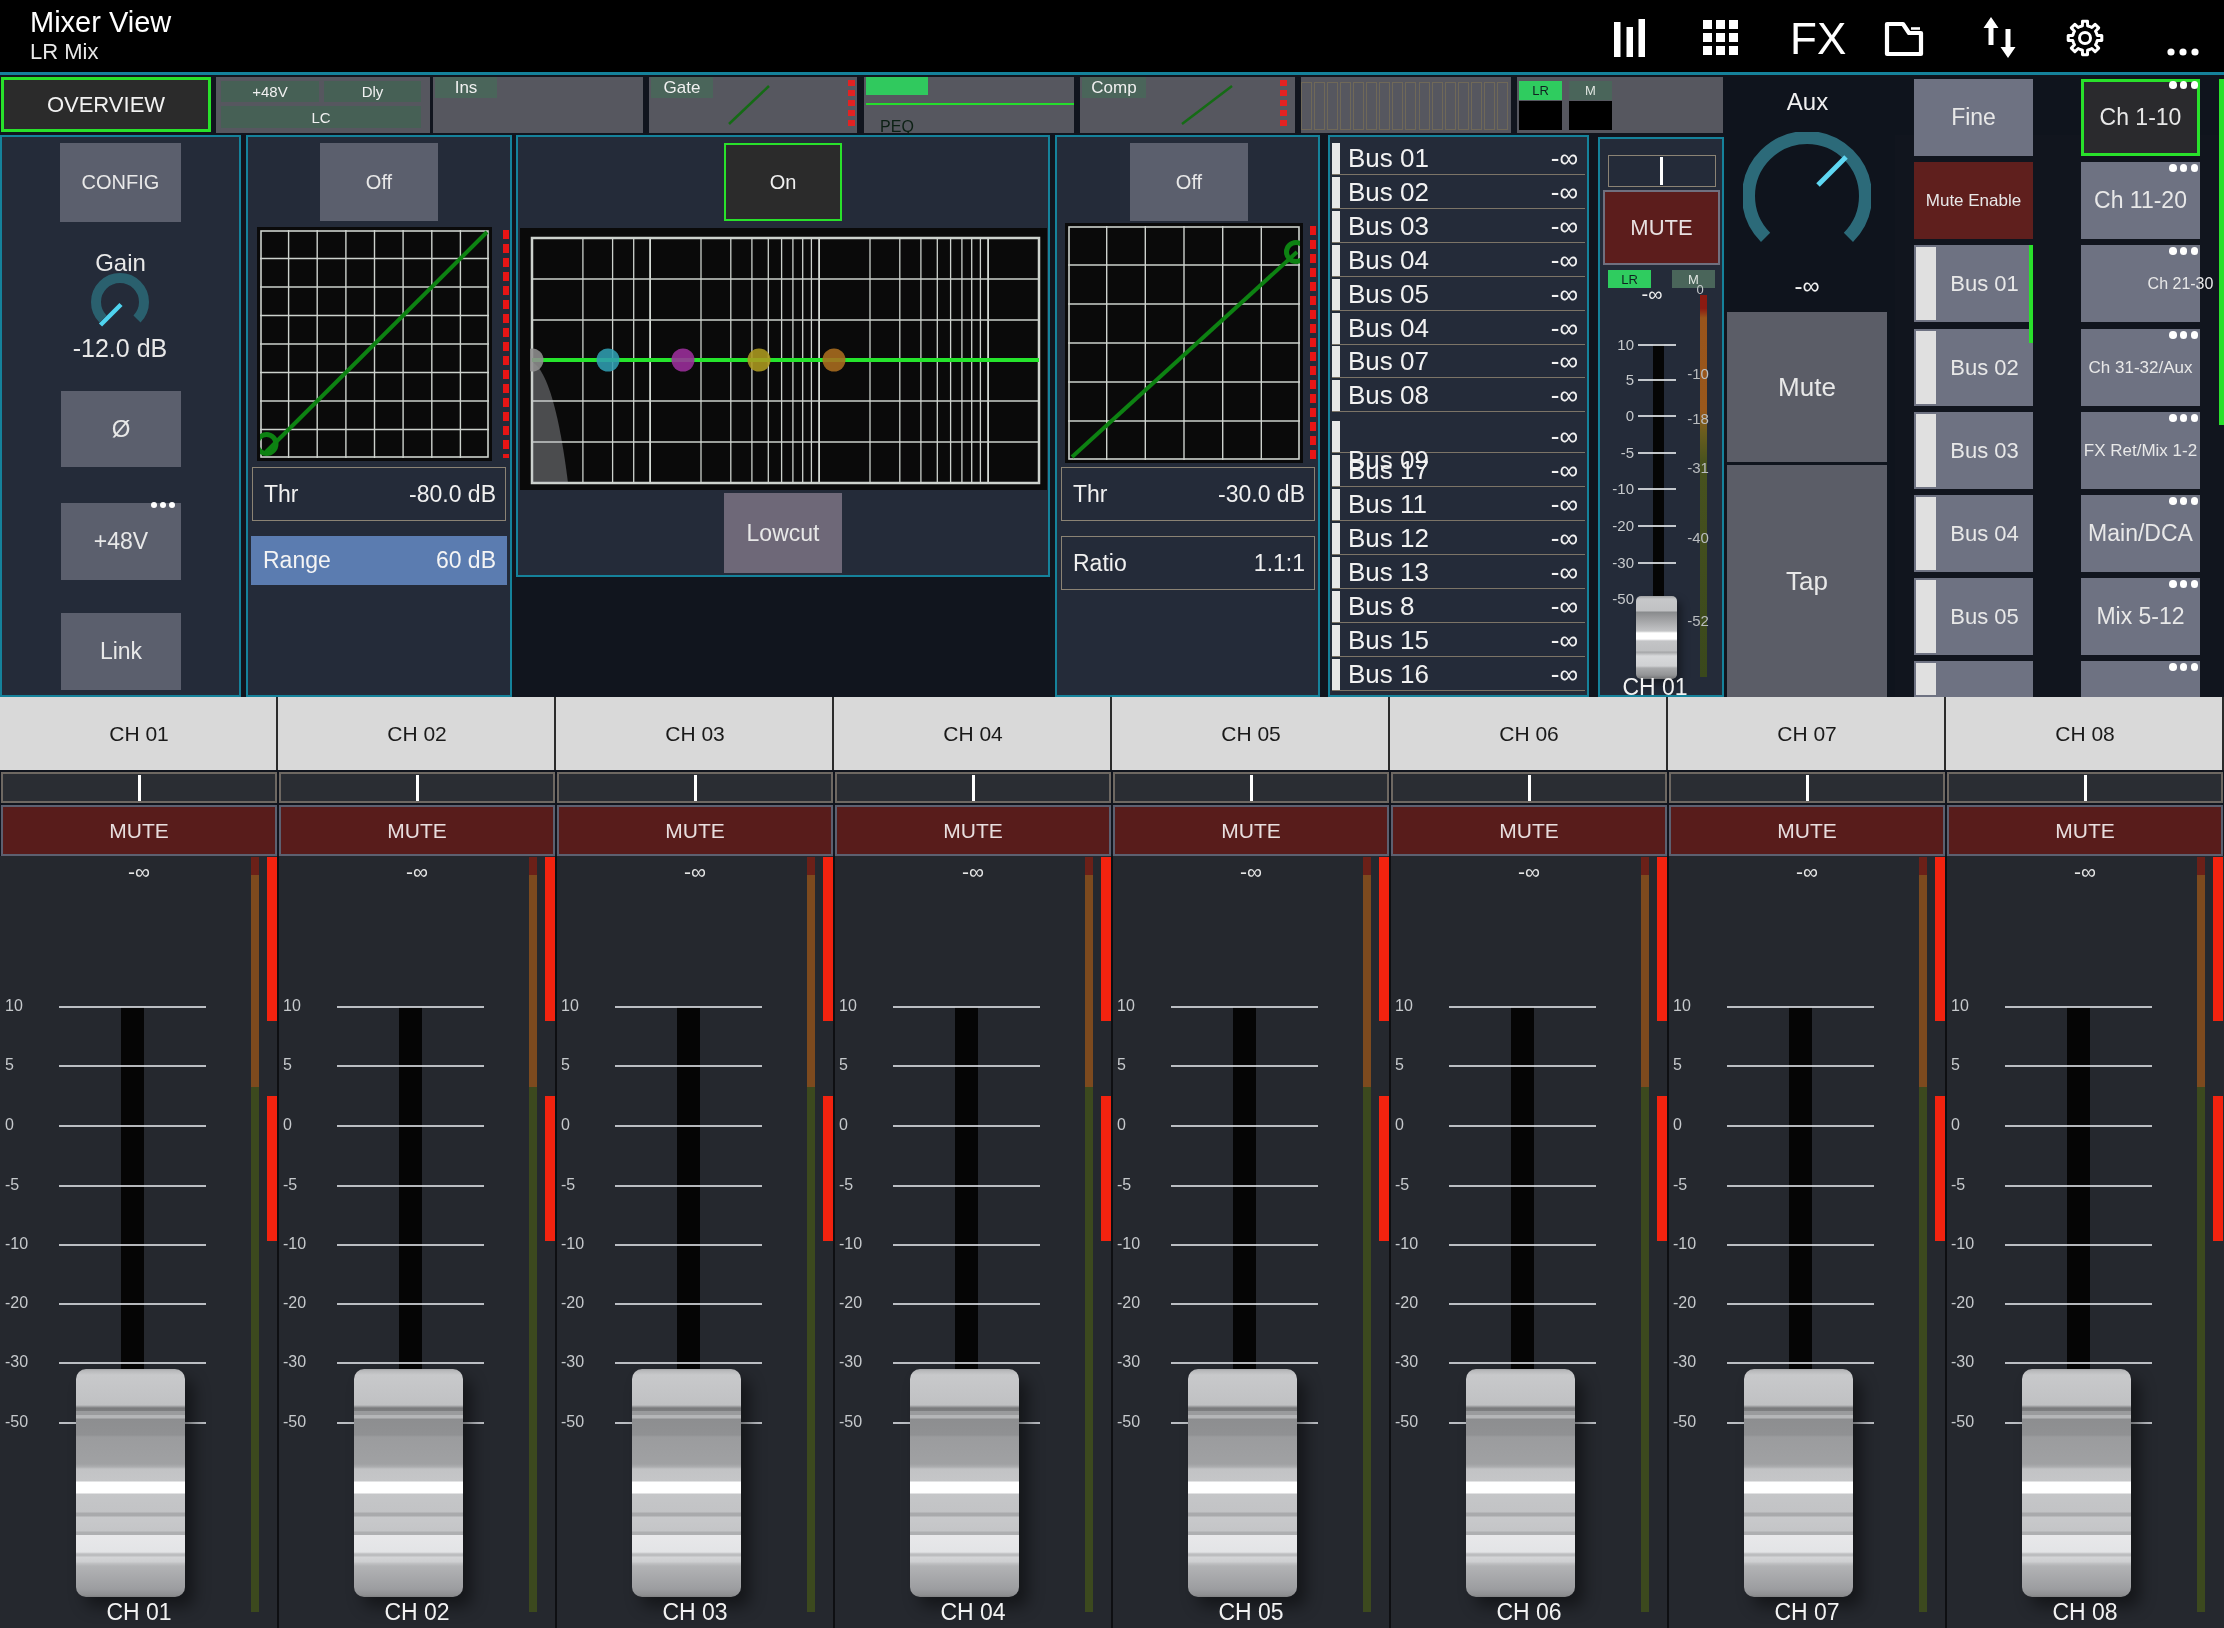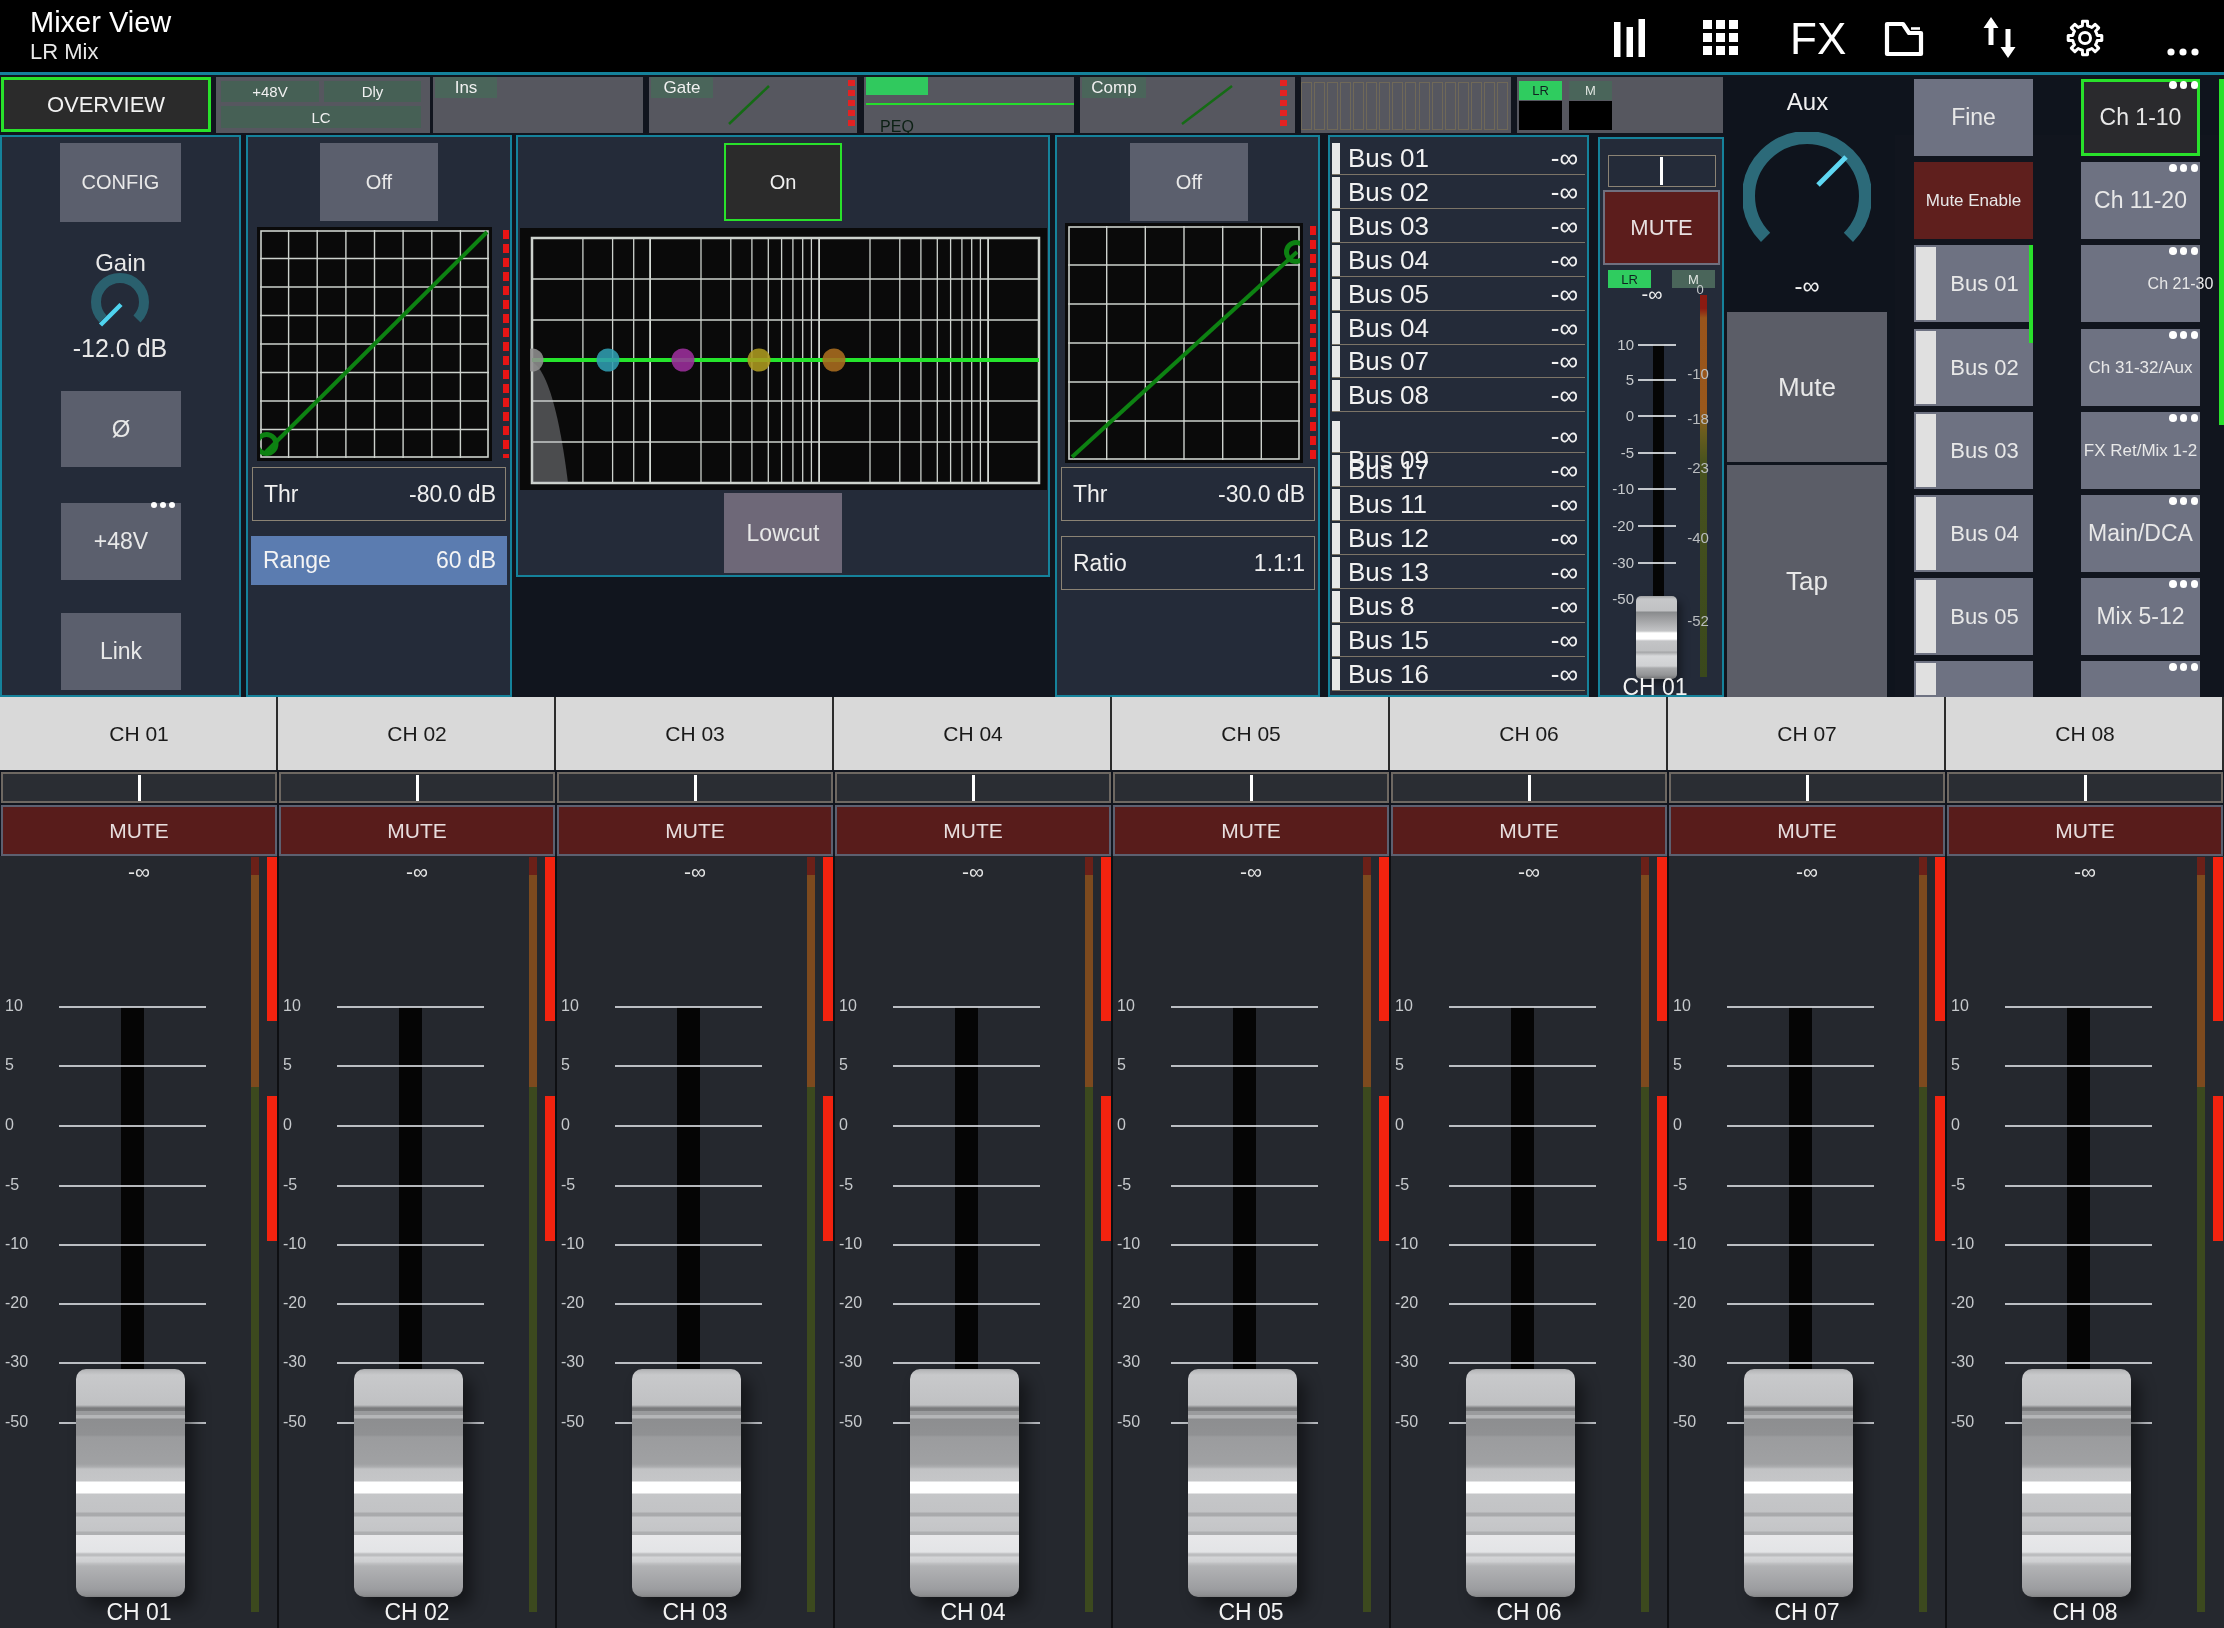--- a/index.html
+++ b/index.html
@@ -310,21 +310,21 @@
 <div class="abs " style="left:1638px;top:525px;width:38px;height:1.5px;background:rgba(225,228,232,0.85);"></div>
 <div class="abs" style="left:1604px;top:516px;width:30px;height:18px;font-size:15px;color:#c6c9cc;display:flex;align-items:center;justify-content:flex-end;">-20</div>
 <div class="abs " style="left:1638px;top:562px;width:38px;height:1.5px;background:rgba(225,228,232,0.85);"></div>
 <div class="abs" style="left:1604px;top:553px;width:30px;height:18px;font-size:15px;color:#c6c9cc;display:flex;align-items:center;justify-content:flex-end;">-30</div>
 <div class="abs " style="left:1638px;top:598px;width:38px;height:1.5px;background:rgba(225,228,232,0.85);"></div>
 <div class="abs" style="left:1604px;top:589px;width:30px;height:18px;font-size:15px;color:#c6c9cc;display:flex;align-items:center;justify-content:flex-end;">-50</div>
 <div class="abs" style="left:1636px;top:596px;width:41px;height:83px;border-radius:5px;background:linear-gradient(180deg,#9fa0a2 0px,#c6c7c9 3px,#c0c1c3 15px,#888a8c 16px,#999a9c 21px,#b4b5b7 30px,#c3c4c6 35px,#ffffff 37px,#ffffff 43px,#c3c4c6 45px,#bdbec0 55px,#a3a4a6 56px,#d8d9db 60px,#d0d1d3 70px,#a9aaac 72px,#939496 79px,#737476 83px);box-shadow:4px 5px 8px rgba(0,0,0,.4);"></div>
 <div class="abs" style="left:1700px;top:295px;width:7px;height:382px;background:linear-gradient(180deg,#8b1a12 0,#8b1a12 3.5%,#99541b 6%,#9a581c 30%,#6a5d1e 36%,#48521e 44%,#3a481c 100%);"></div>
 <div class="abs" style="left:1678px;top:364px;width:40px;height:18px;font-size:15px;color:#b9bcbf;display:flex;align-items:center;justify-content:center;">-10</div>
 <div class="abs" style="left:1678px;top:409px;width:40px;height:18px;font-size:15px;color:#b9bcbf;display:flex;align-items:center;justify-content:center;">-18</div>
-<div class="abs" style="left:1678px;top:458px;width:40px;height:18px;font-size:15px;color:#b9bcbf;display:flex;align-items:center;justify-content:center;">-23</div>
+<div class="abs" style="left:1678px;top:458px;width:40px;height:18px;font-size:15px;color:#b9bcbf;display:flex;align-items:center;justify-content:center;">-31</div>
 <div class="abs" style="left:1678px;top:528px;width:40px;height:18px;font-size:15px;color:#b9bcbf;display:flex;align-items:center;justify-content:center;">-40</div>
 <div class="abs" style="left:1678px;top:611px;width:40px;height:18px;font-size:15px;color:#b9bcbf;display:flex;align-items:center;justify-content:center;">-52</div>
 <div class="abs" style="left:1610px;top:675px;width:90px;height:24px;font-size:23px;color:#f2f2f2;display:flex;align-items:center;justify-content:center;">CH 01</div>
 <div class="abs " style="left:1725px;top:135px;width:170px;height:562px;background:#0f141d;"></div>
 <svg class="abs" style="left:1743px;top:132px" width="128" height="128" viewBox="0 0 128 128">
 <path d="M 22.6 105.4 A 58.5 58.5 0 1 1 105.4 105.4" fill="none" stroke="#2c6a79" stroke-width="13"></path>
 <line x1="103" y1="25" x2="75" y2="53" stroke="#5fd7f2" stroke-width="5"></line>
 </svg>
 <div class="abs" style="left:1727px;top:272px;width:160px;height:28px;font-size:24px;color:#f0f0f0;display:flex;align-items:center;justify-content:center;">-∞</div>
 <div class="abs " style="left:1727px;top:312px;width:160px;height:150px;background:#5b5d67;"></div>

